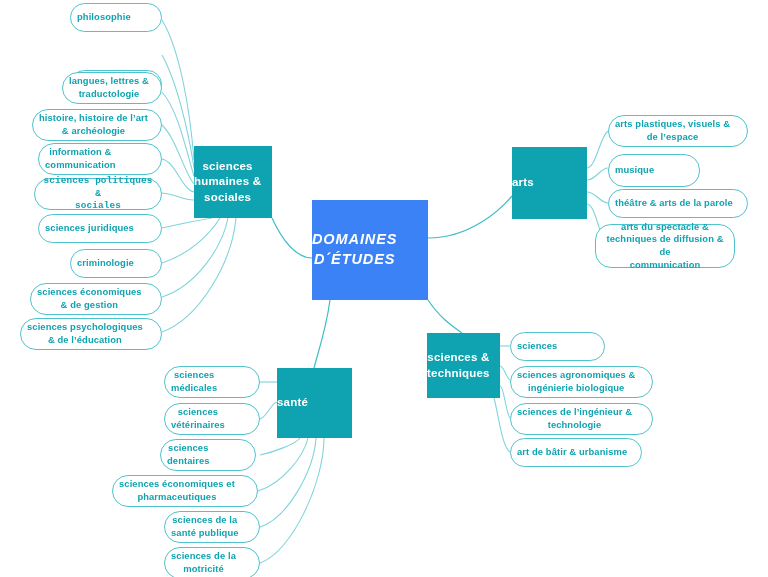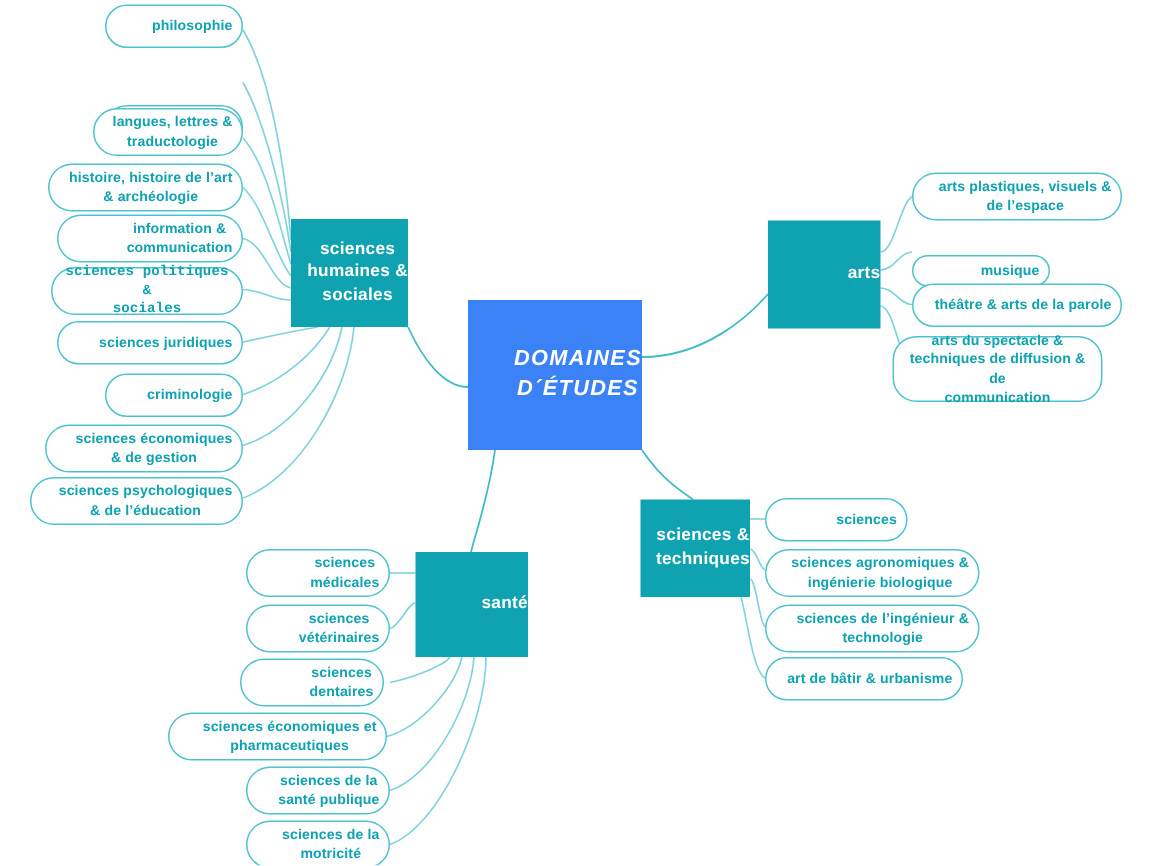--- a/index.html
+++ b/index.html
@@ -24,21 +24,21 @@
     top: 0;
     width: 768px;
     height: 577px;
     pointer-events: none;
   }
   .node {
     position: absolute;
     box-sizing: border-box;
     display: flex;
     align-items: center;
-    justify-content: flex-end;
+    justify-content: flex-start;
     text-align: center;
   }
   
   .center-node {
     background: #3b82f6;
     color: #ffffff;
     font-weight: bold;
     font-size: 14.5px;
     letter-spacing: 0.9px;
     line-height: 1.35;
@@ -202,21 +202,21 @@
       <div>&amp; de l’éducation</div>
     </div>
   </div>
 
   <div class="node leaf-node" style="left:608px; top:115px; width:140px; height:32px;">
     <div>
       <div>arts plastiques, visuels &amp;</div>
       <div>de l’espace</div>
     </div>
   </div>
-  <div class="node leaf-node" style="left:608px; top:170px; width:92px; height:21px;">
+  <div class="node leaf-node" style="left:608px; top:154px; width:92px; height:33px;">
     <div>
         <div>musique</div>
       </div>
   </div>
   <div class="node leaf-node" style="left:608px; top:189px; width:140px; height:29px;">
     <div>
         <div>théâtre &amp; arts de la parole</div>
       </div>
   </div>
   <div class="node leaf-node" style="left:595px; top:224px; width:140px; height:44px;">

